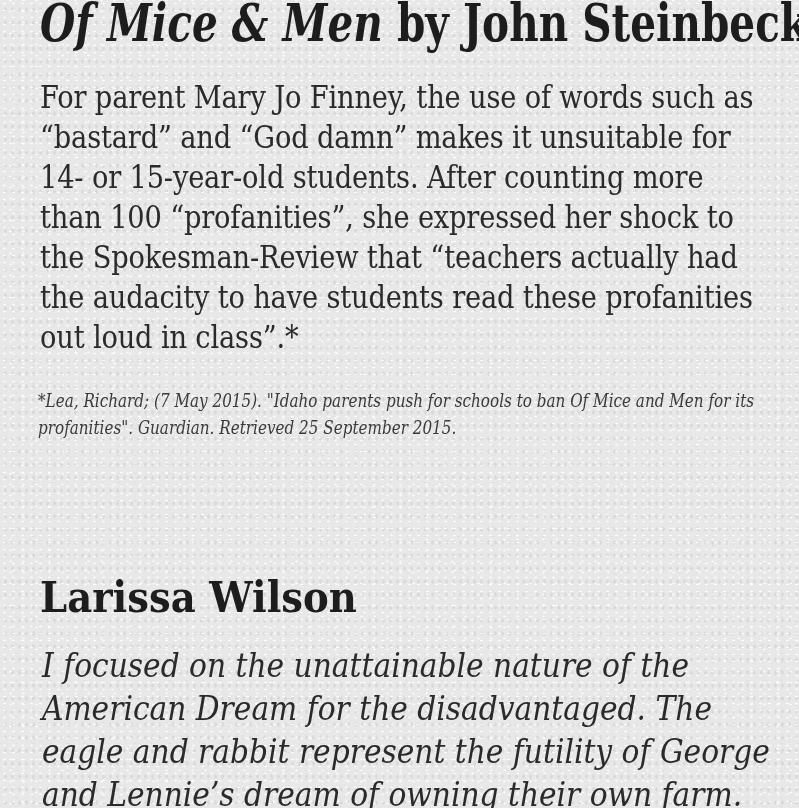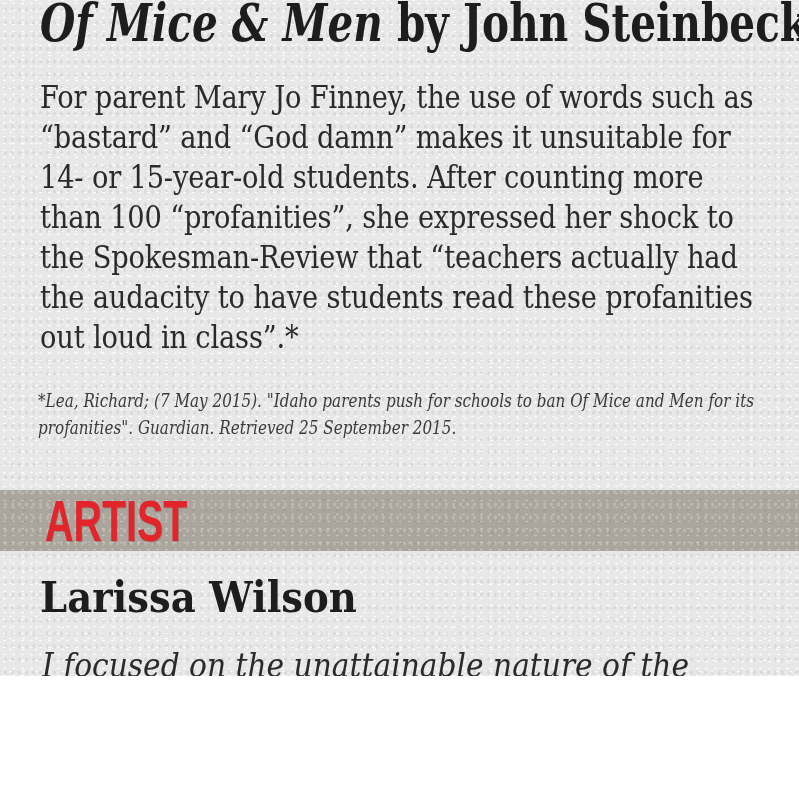--- a/index.html
+++ b/index.html
@@ -2,21 +2,21 @@
 <html><head>
 <meta charset="utf-8">
 <style>
   html, body {
     margin: 0;
     padding: 0;
   }
   .page {
     position: relative;
     width: 799px;
-    height: 676px;
+    height: 808px;
     overflow: hidden;
     background-color: #e8e8e8;
     background-image:
       radial-gradient(rgba(255,255,255,0.85) 1px, transparent 1.4px),
       radial-gradient(rgba(255,255,255,0.7) 1px, transparent 1.5px),
       radial-gradient(rgba(205,205,205,0.55) 1px, transparent 1.4px),
       radial-gradient(rgba(215,215,215,0.45) 1px, transparent 1.6px);
     background-size: 9px 7px, 13px 11px, 7px 13px, 17px 9px;
     background-position: 0 0, 4px 6px, 2px 3px, 8px 1px;
     color: #222;
@@ -135,23 +135,20 @@
 “bastard” and “God damn” makes it unsuitable for
 14- or 15-year-old students. After counting more
 than 100 “profanities”, she expressed her shock to
 the Spokesman-Review that “teachers actually had
 the audacity to have students read these profanities
 out loud in class”.*</p>
 
   <p class="footnote">*Lea, Richard; (7 May 2015). "Idaho parents push for schools to ban Of Mice and Men for its
 profanities". Guardian. Retrieved 25 September 2015.</p>
 
-  <div class="artist-banner">
-    <span class="artist-banner-label">ARTIST</span>
-  </div>
 
   <h2 class="artist-name">Larissa Wilson</h2>
 
   <p class="artist-statement">I focused on the unattainable nature of the
 American Dream for the disadvantaged. The
 eagle and rabbit represent the futility of George
 and Lennie’s dream of owning their own farm.</p>
 
 </div>
 

